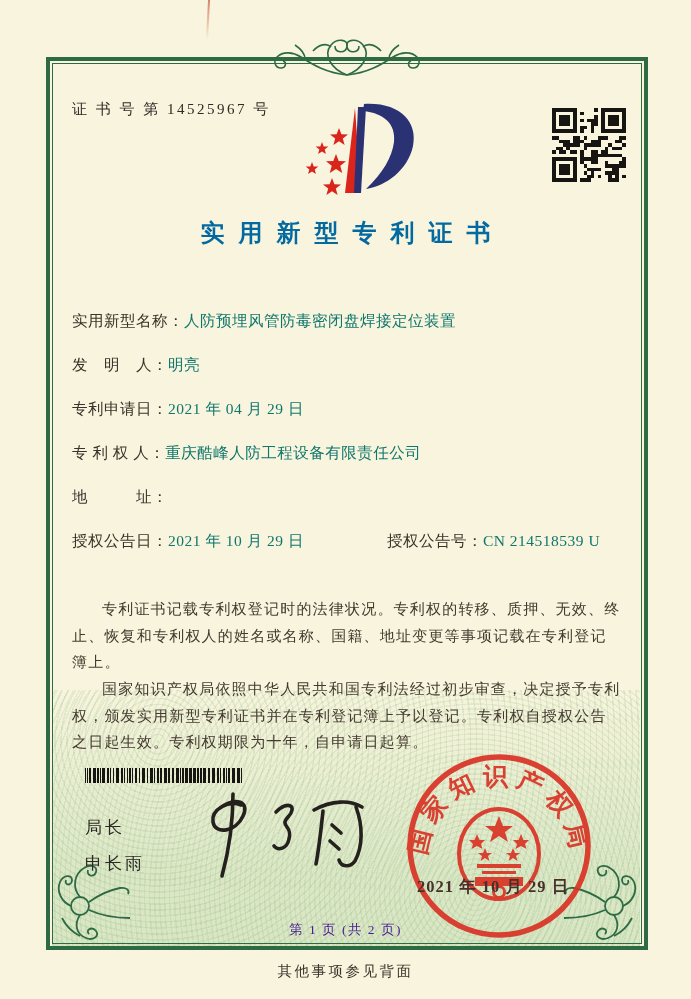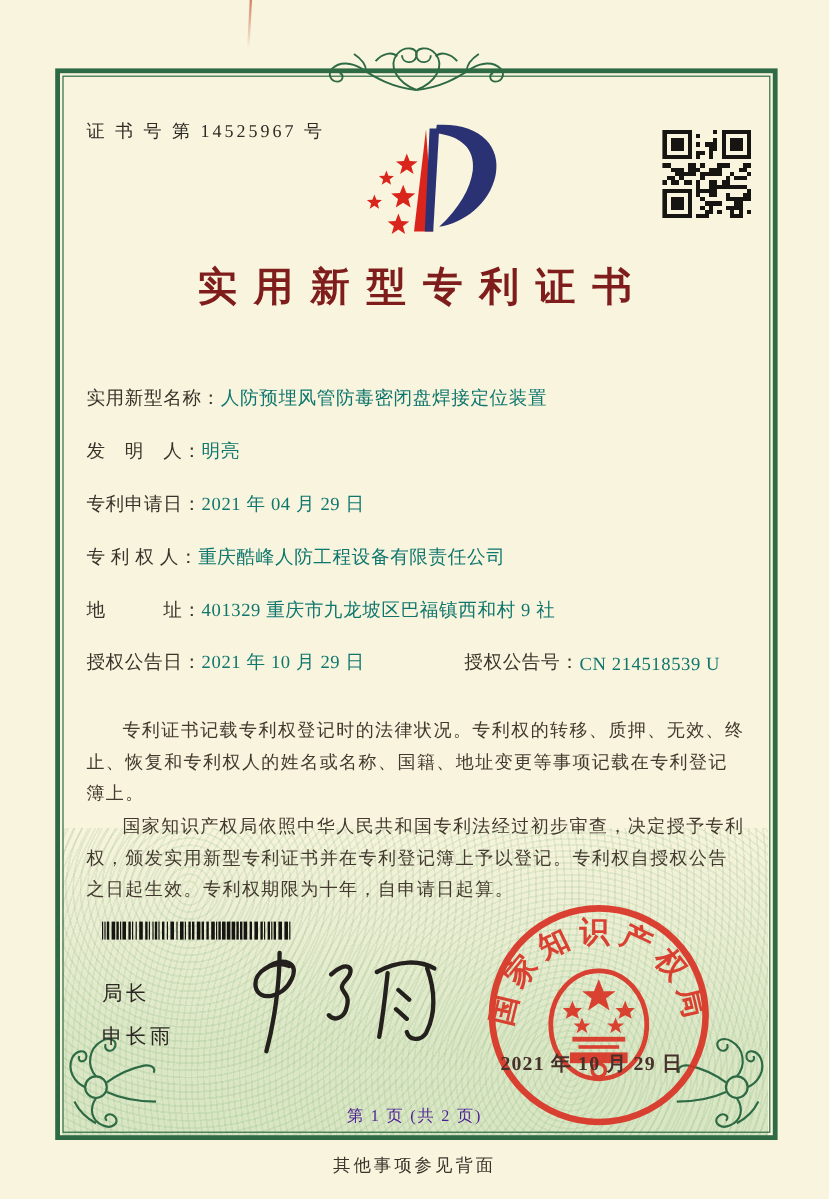--- a/index.html
+++ b/index.html
@@ -28,25 +28,25 @@
   .corner-orn.left{left:50px;}
   .corner-orn.right{left:562px;transform:scaleX(-1);}
   .scratch{position:absolute;left:207px;top:0;width:2px;height:40px;
     background:linear-gradient(rgba(195,70,45,.65),rgba(195,70,45,0));transform:rotate(3deg);}
   
   .cert-no{position:absolute;left:72px;top:100px;font-size:15px;letter-spacing:2.5px;color:#2e2a26;z-index:3;}
   .logo{position:absolute;left:282px;top:96px;z-index:3;}
   .qr{position:absolute;left:552px;top:108px;width:74px;height:74px;z-index:3;}
   .title{
     position:absolute;left:0;top:217px;width:100%;text-align:center;z-index:3;
-    font-size:33px;font-weight:bold;letter-spacing:14px;text-indent:14px;color:#7f1d1d;
+    font-size:24px;font-weight:bold;letter-spacing:14px;text-indent:14px;color:#0369a1;
   }
   
   .fields{position:absolute;left:72px;top:299px;width:560px;z-index:3;font-size:15.5px;letter-spacing:.5px;color:#38332b;}
-  .row{height:44px;display:flex;align-items:flex-end;white-space:nowrap;}
+  .row{height:44px;display:flex;align-items:center;white-space:nowrap;}
   .row .lab{color:#38332b;}
   .row .val{color:#0f766e;}
   .pair2{margin-left:83px;}
   
   .paras{position:absolute;left:72px;top:596px;width:550px;z-index:3;
     font-size:15px;line-height:1.78;letter-spacing:1.2px;color:#433a2f;}
   .paras p{margin:0;text-indent:2em;}
   
   .barcode{position:absolute;left:85px;top:768px;width:162px;height:15px;z-index:3;display:flex;align-items:stretch;}
   .barcode div{height:100%;}
@@ -357,21 +357,20 @@
     <div class="row">
       <span class="lab">专利申请日：</span>
         <span class="val">2021 年 04 月 29 日</span>
     </div>
     <div class="row">
       <span class="lab">专 利 权 人：</span>
         <span class="val">重庆酷峰人防工程设备有限责任公司</span>
     </div>
     <div class="row">
       <span class="lab">地　　　址：</span>
-        <span class="val">401329 重庆市九龙坡区巴福镇西和村 9 社</span>
     </div>
     <div class="row">
       <span class="lab">授权公告日：</span>
         <span class="val">2021 年 10 月 29 日</span>
       <span class="lab pair2">授权公告号：</span>
         <span class="val">CN 214518539 U</span>
     </div>
   </div>
 
   <div class="paras">

